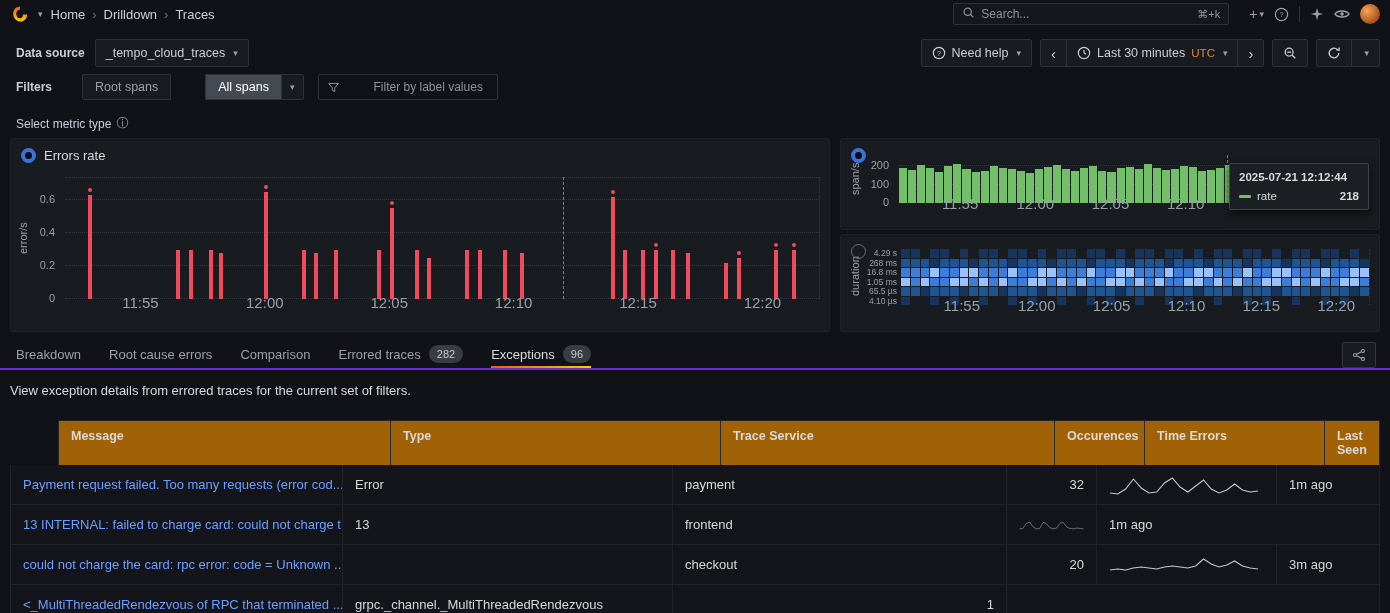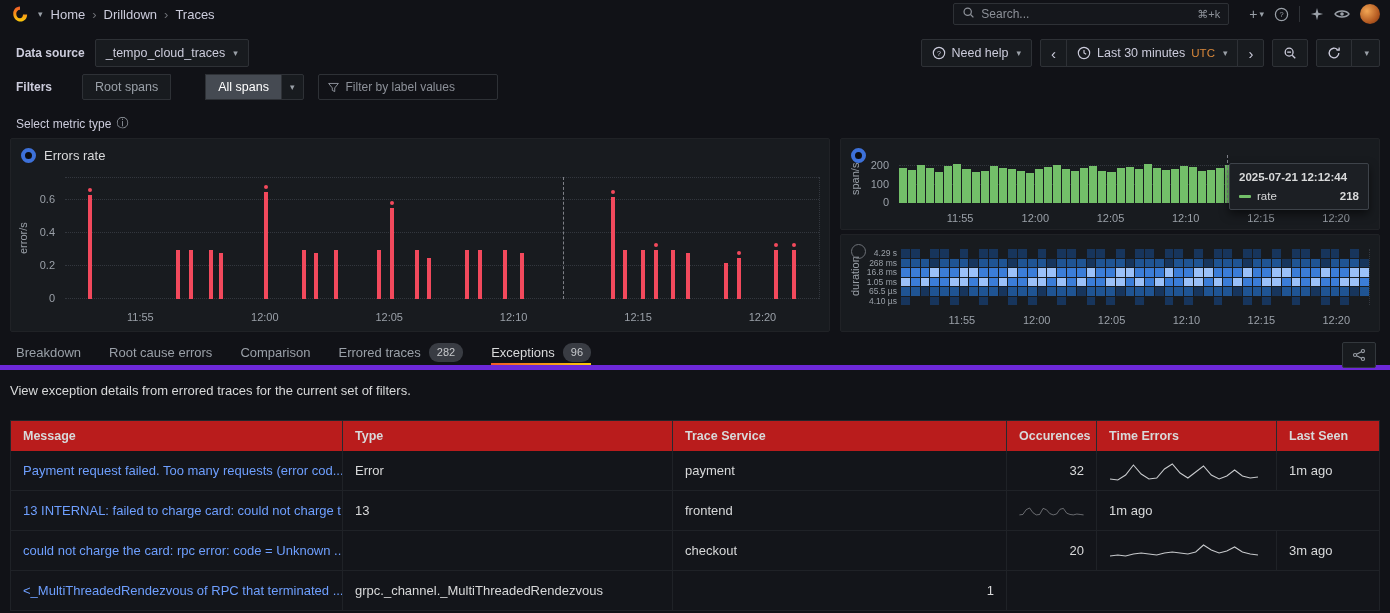--- a/index.html
+++ b/index.html
@@ -40,41 +40,41 @@
 
   
   .filters-row { position:absolute; top:74px; left:10px; display:flex; align-items:center; gap:14px; padding-left:6px; }
   .filters-label { font-size:12px; font-weight:700; color:#ccccdc; width:52px; }
   .toggle-group { display:flex; }
   .tgl { height:26px; padding:0 12px; font-size:12.5px; display:flex; align-items:center; background:#181b1f; border:1px solid #2e3136; color:#9aa0a8; cursor:pointer; margin-left:-1px; font-family:inherit; }
   .tgl:first-child { border-radius:2px 0 0 2px; margin-left:0; }
   .tgl.active { background:#454a52; color:#ffffff;margin-left:34px; }
   .tgl.caret-btn { border-radius:0 2px 2px 0; padding:0 8px; }
   .filter-input { width:180px; height:26px; background:#111217; border:1px solid #2e3136; border-radius:2px; display:flex; align-items:center; gap:6px; padding:0 8px; color:#8d9199; }
-  .filter-input input { flex:1; background:transparent; border:none; outline:none; color:#ccccdc; font-size:12px; font-family:inherit; width:100%; }
+  .filter-input input { flex:1; background:transparent; border:none; outline:none; color:#ccccdc; font-size:12px; font-family:inherit; width:100%;margin-left:28px; }
   .filter-input input::placeholder { color:#8d9199; }
 
   
   .metric-row { position:absolute; top:115px; left:16px; display:flex; align-items:center; gap:5px; font-size:12px; color:#ccccdc; }
   .info { color:#9aa0a8; font-size:12px; }
 
   
   .panels { position:absolute; top:138px; left:10px; right:10px; height:194px; display:grid; grid-template-columns:820px 1fr; gap:10px; }
   .panel { position:relative; background:#181b1f; border:1px solid #202226; border-radius:2px; }
   .right-col { display:flex; flex-direction:column; gap:4px; }
   .panel.rate { height:92px; }
   .panel.duration { flex:1; }
   .radio { width:15px; height:15px; border-radius:50%; flex:0 0 auto; cursor:pointer; }
   .radio.sel { border:4.5px solid #3d71d9; background:#0b0c0e; }
   .radio.unsel { border:1.5px solid #6c7076; background:transparent; }
   .radio-row { position:absolute; top:9px; left:10px; display:flex; align-items:center; gap:8px; z-index:3; }
   .radio-label { font-size:13px; color:#d8d9da; }
   .ylabel { position:absolute; writing-mode:vertical-rl; transform:rotate(180deg); display:flex; align-items:center; justify-content:center; font-size:11px; color:#9aa0a8; }
   .ytick { position:absolute; right:4px; font-size:11px; color:#9aa0a8; line-height:1; }
-  .xtick { position:absolute; bottom:0; transform:translateX(-50%); font-size:11px; color:#9aa0a8; white-space:nowrap; }
+  .xtick { position:absolute; bottom:12px; transform:translateX(-50%); font-size:15px; color:#9aa0a8; white-space:nowrap; }
   .grid-h { position:absolute; left:0; right:0; border-top:1px dotted #33373e; }
   .grid-v { position:absolute; top:0; bottom:0; border-left:1px dotted #33373e; }
   .crosshair-v { position:absolute; top:0; bottom:0; border-left:1px dashed #7e8087; }
   .vbar-red { position:absolute; bottom:0; width:4px; background:#f2495c; }
   .bardot { position:absolute; width:4px; height:4px; border-radius:50%; background:#f2495c; }
 
   
   .err-ylabel { left:6px; top:38px; bottom:32px; }
   .err-yaxis { position:absolute; left:22px; width:26px; top:38px; bottom:32px; }
   .err-plot { position:absolute; left:54px; right:10px; top:38px; bottom:32px; }
@@ -98,33 +98,33 @@
   .dur-ylabel { left:8px; top:14px; bottom:28px; }
   .dur-yaxis { position:absolute; left:22px; width:34px; top:14px; bottom:26px; display:flex; flex-direction:column; justify-content:space-between; align-items:flex-end; }
   .dur-tick { font-size:8.5px; color:#9aa0a8; line-height:1; }
   .dur-plot { position:absolute; left:60px; right:10px; top:14px; bottom:26px; }
   .hm { position:absolute; inset:0; display:flex; flex-direction:column; gap:1px; }
   .hm-row { flex:1; display:flex; gap:1px; }
   .hm-cell { flex:1; }
   .dur-xaxis { position:absolute; left:60px; right:10px; bottom:5px; height:13px; }
 
   
-  .tabs-row { position:absolute; top:340px; left:0; right:0; height:30px; border-bottom:5px solid #6d28d9; display:flex; align-items:stretch; padding-left:16px; gap:28px; }
+  .tabs-row { position:absolute; top:340px; left:0; right:0; height:30px; border-bottom:2px solid #6d28d9; display:flex; align-items:stretch; padding-left:16px; gap:28px; }
   .tab { position:relative; display:flex; align-items:center; gap:8px; font-size:13px; color:#9aa0a8; cursor:pointer; }
   .tab.active { color:#d8d9da; }
   .tab.active::after { content:''; position:absolute; left:0; right:0; bottom:0; height:2px; background:linear-gradient(90deg,#f05a28,#fbca0a); }
   .badge { background:#393c43; color:#c7c9cc; font-size:11px; padding:1px 8px; border-radius:9px; line-height:1.5; }
   .share-btn { position:absolute; right:14px; top:2px; width:34px; height:26px; background:#181b1f; border:1px solid #33383d; border-radius:2px; display:flex; align-items:center; justify-content:center; color:#9aa0a8; cursor:pointer; }
 
   
   .description { position:absolute; top:383px; left:10px; font-size:13px; color:#d8d9da; }
 
   
   .table { position:absolute; top:420px; left:10px; right:10px; }
-  .thead { display:grid; grid-template-columns:332px 330px 334px 90px 180px 1fr; background:#b91c1c; border:1px solid #23262b; border-bottom:none; }
+  .thead { display:grid; grid-template-columns:332px 330px 334px 90px 180px 1fr; background:#a16207; border:1px solid #23262b; border-bottom:none;margin-left:48px; }
   .th { padding:8px 12px; font-size:12.5px; font-weight:700; color:#d8d9da; border-right:1px solid #262a30; }
   .th:last-child { border-right:none; }
   .th.num { text-align:right; }
   .tbody { border-left:1px solid #1f2227; border-right:1px solid #1f2227; }
   .tr { display:grid; grid-template-columns:332px 330px 334px 90px 180px 1fr; height:40px; border-bottom:1px solid #1f2227; background:#13151a; }
   .td { padding:0 12px; display:flex; align-items:center; font-size:13px; color:#d8d9da; border-right:1px solid #1f2227; overflow:hidden; white-space:nowrap; }
   .td:last-child { border-right:none; }
   .td.link { color:#6e9fff; font-weight:500; cursor:pointer; }
   .td.num { justify-content:flex-end; }
 </style>

